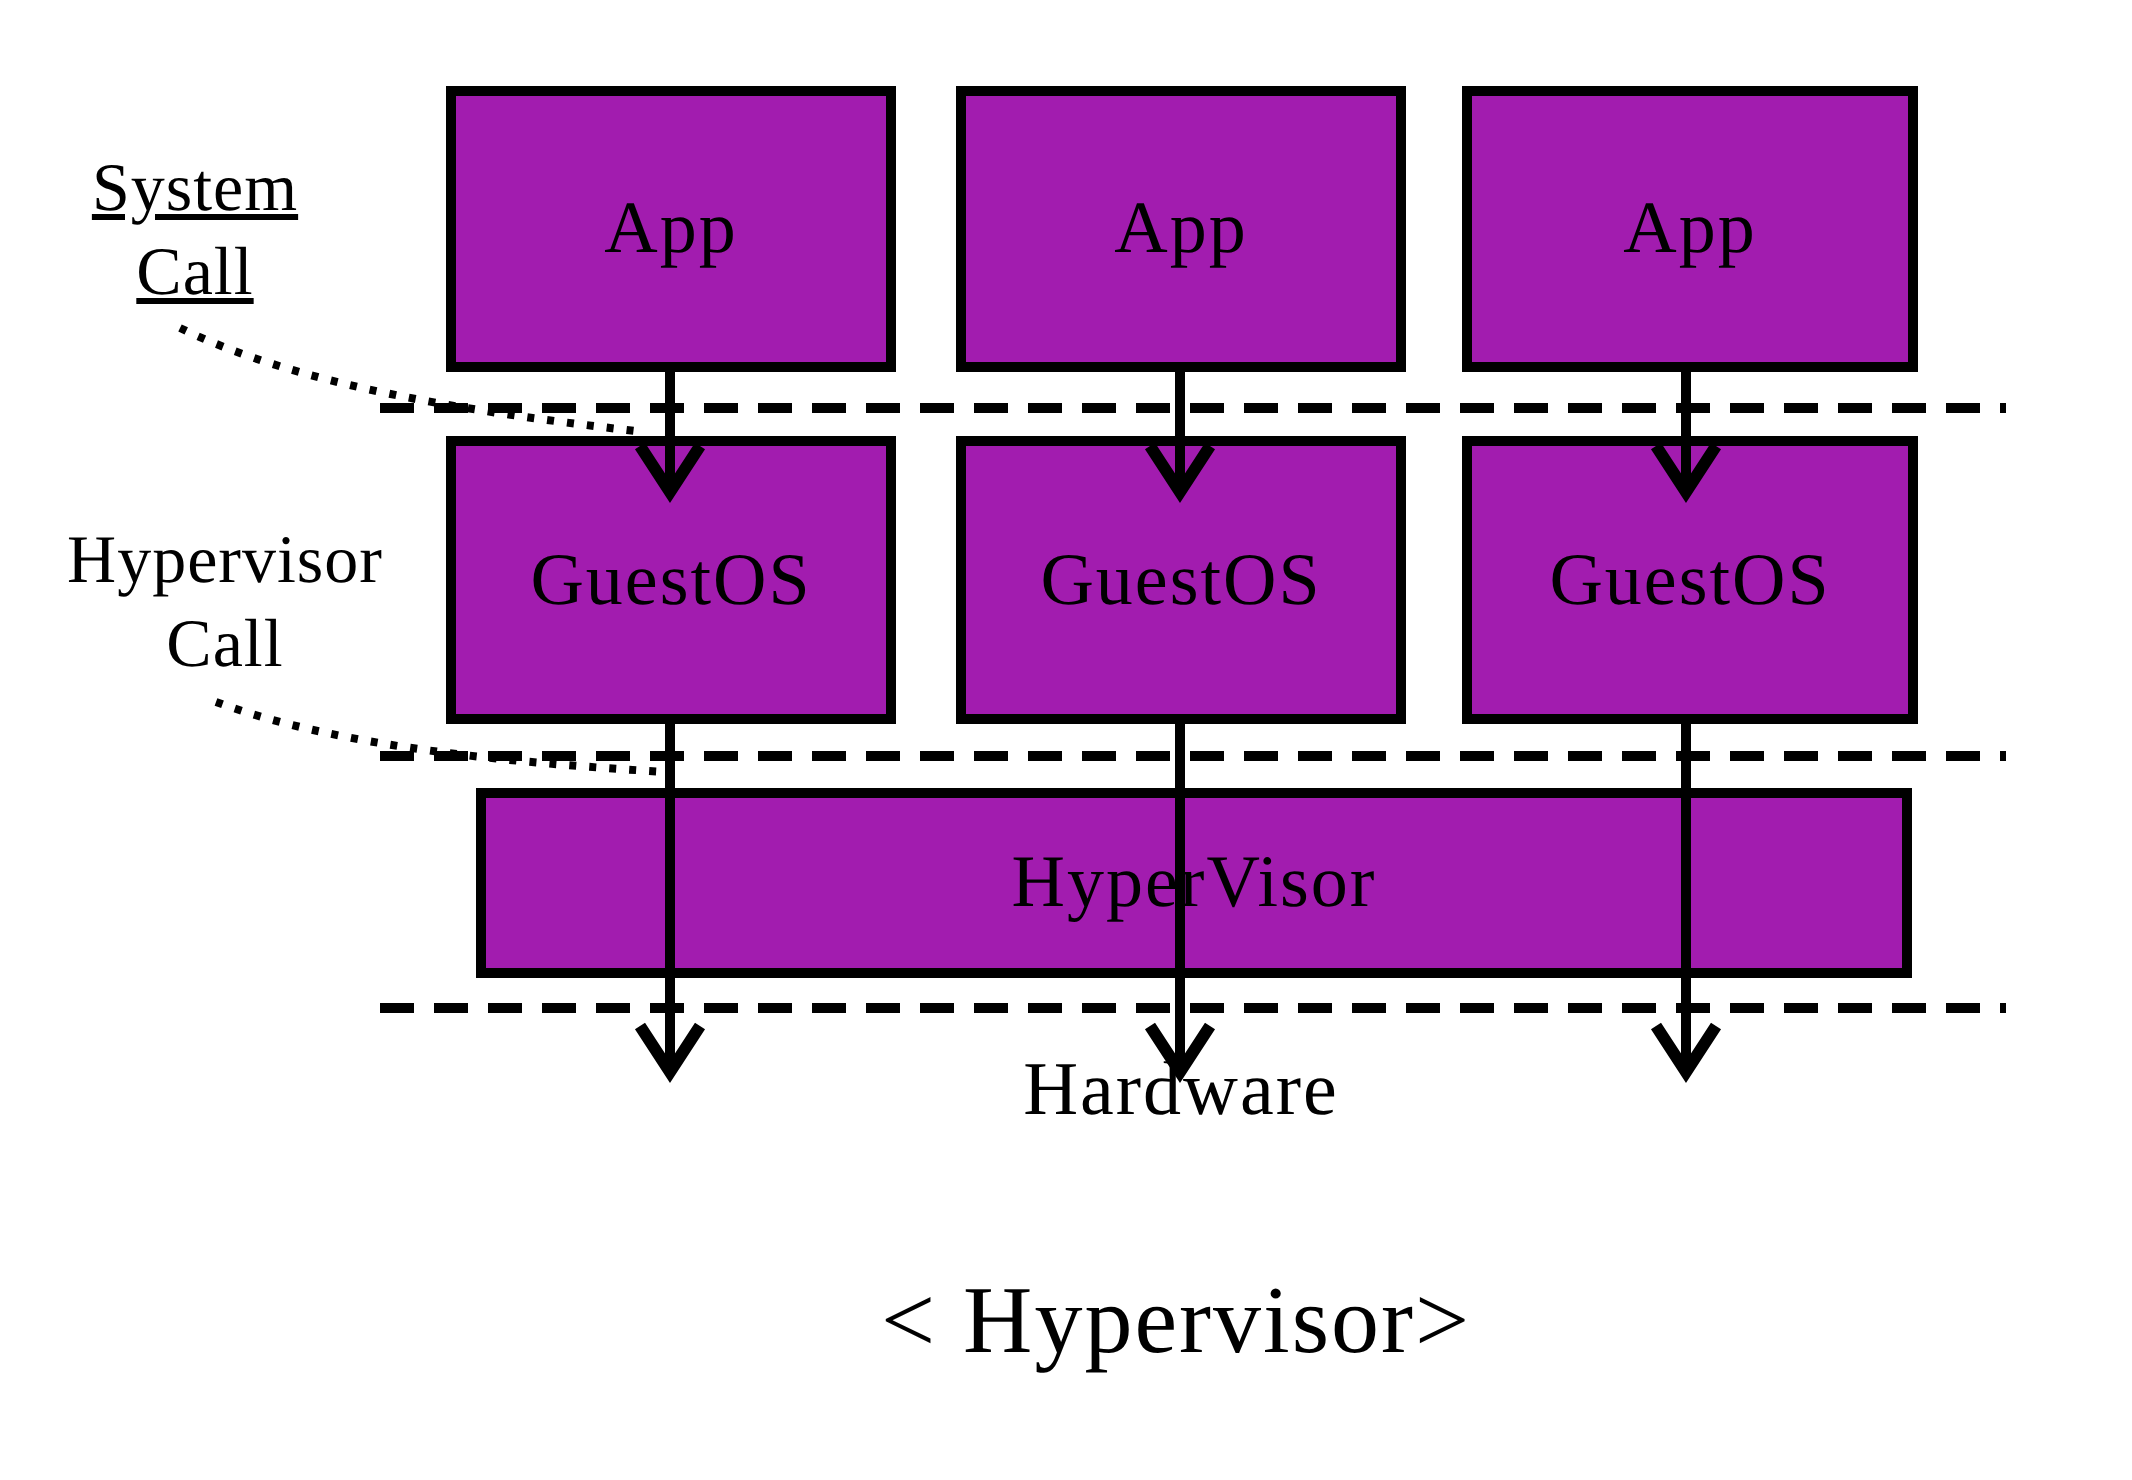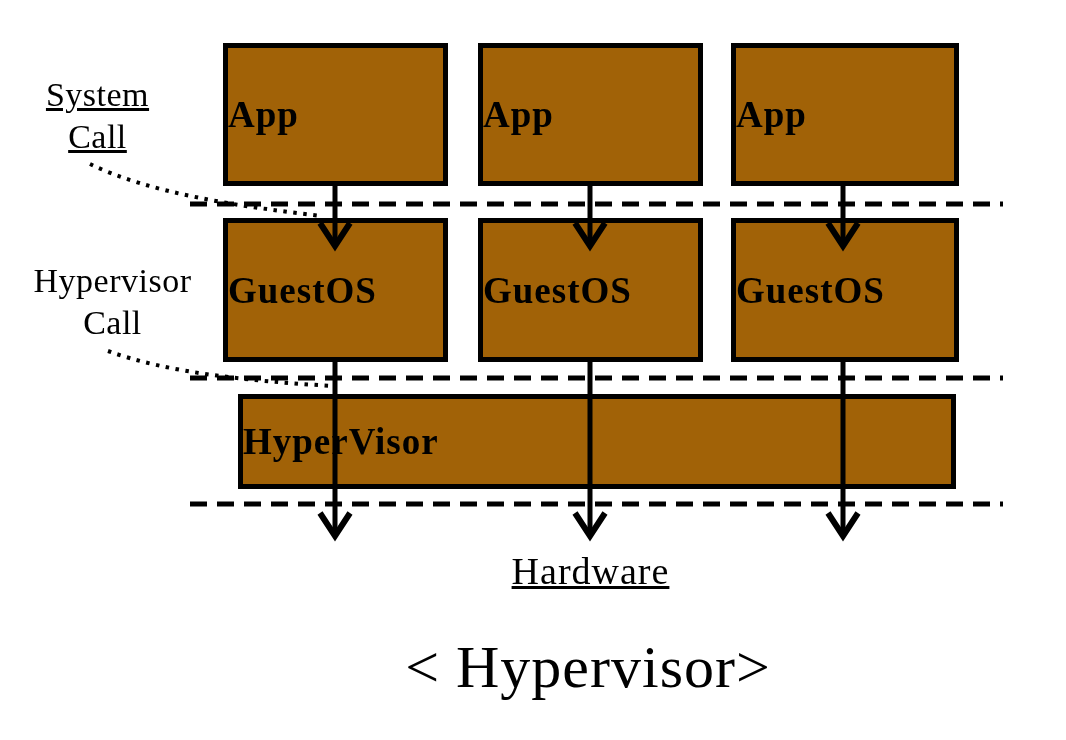--- a/index.html
+++ b/index.html
@@ -13,28 +13,27 @@
     height: 740px;
     background: #ffffff;
     overflow: hidden;
     font-family: "Liberation Serif", "DejaVu Serif", serif;
     color: #000000;
   }
   .box {
     position: absolute;
     box-sizing: border-box;
     border: 5px solid #000000;
-    background: #a16207;
+    background: #a21caf;
     display: flex;
     align-items: center;
-    justify-content: flex-start;
+    justify-content: center;
     font-size: 37px;
     letter-spacing: 1px;
     white-space: nowrap;
-    font-weight: bold;
   }
   .overlay {
     position: absolute;
     left: 0;
     top: 0;
     width: 1066px;
     height: 740px;
     pointer-events: none;
   }
   .label {
@@ -46,21 +45,21 @@
     font-size: 34px;
     line-height: 42px;
     letter-spacing: 0.5px;
   }
   .call-label span { display: block; }
   .hardware-label {
     font-size: 38px;
     letter-spacing: 1px;
   }
   .diagram-title {
-    font-size: 60px;
+    font-size: 48px;
     letter-spacing: 1px;
   }
 </style>
 </head>
 <body>
 
 <div class="diagram">
 
   <div class="box" style="left:223px; top:43px; width:225px; height:143px;">
     <span>App</span>
@@ -88,21 +87,21 @@
 
   <div class="label call-label" style="left:15px; top:74px; width:165px;text-decoration:underline;">
     <span>System</span>
     <span>Call</span>
   </div>
   <div class="label call-label" style="left:5px; top:260px; width:215px;">
     <span>Hypervisor</span>
     <span>Call</span>
   </div>
 
-  <div class="label hardware-label" style="left:488px; top:549px; width:205px;text-decoration:underline;">Hardware</div>
+  <div class="label hardware-label" style="left:488px; top:523px; width:205px;">Hardware</div>
 
   <div class="label diagram-title" style="left:283px; top:633px; width:610px;">&lt; Hypervisor&gt;</div>
 
   <svg class="overlay" viewBox="0 0 1066 740" xmlns="http://www.w3.org/2000/svg">
 
     <line x1="190" y1="204" x2="1003" y2="204" stroke="#000" stroke-width="5" stroke-dasharray="17 10"></line>
     <line x1="190" y1="378" x2="1003" y2="378" stroke="#000" stroke-width="5" stroke-dasharray="17 10"></line>
     <line x1="190" y1="504" x2="1003" y2="504" stroke="#000" stroke-width="5" stroke-dasharray="17 10"></line>
 
     <path d="M 90 164 C 150 193, 235 206, 322 216" fill="none" stroke="#000" stroke-width="4" stroke-dasharray="3.5 6.5"></path>

